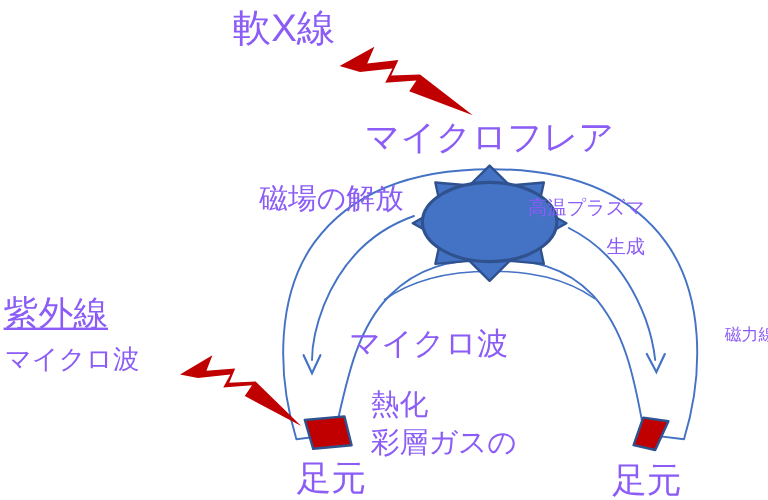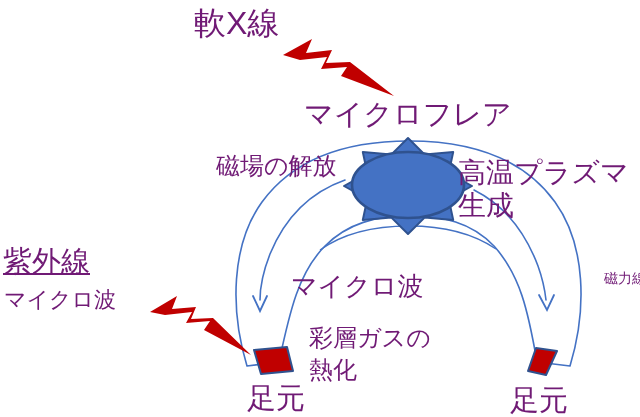--- a/index.html
+++ b/index.html
@@ -4,38 +4,38 @@
 <style>
   html,body{margin:0;padding:0;}
   body{
     width:640px;height:417px;overflow:hidden;background:#ffffff;
     font-family:"Liberation Sans","DejaVu Sans",sans-serif;
     position:relative;
   }
   .stage{position:absolute;left:0;top:0;width:640px;height:417px;}
   svg{position:absolute;left:0;top:0;}
   .label{
-    position:absolute;color:#701a75;white-space:nowrap;
+    position:absolute;color:#8b5cf6;white-space:nowrap;
     font-family:"Liberation Sans","DejaVu Sans",sans-serif;
   }
   .label .ln{display:block;font-family:Liberation Mono, monospace;}
   .band{fill:#ffffff;stroke:var(--c-line_blue);stroke-width:1.6;stroke-linejoin:round;}
   .fieldline{fill:none;stroke:var(--c-line_blue);stroke-width:1.3;}
   .flowline{fill:none;stroke:var(--c-line_blue);stroke-width:1.6;stroke-linecap:round;}
   .arrowhead{fill:none;stroke:var(--c-line_blue);stroke-width:1.8;stroke-linecap:round;stroke-linejoin:miter;}
   .star{fill:var(--c-blue_fill);stroke:var(--c-blue_dark);stroke-width:2;stroke-linejoin:round;}
   .core{fill:var(--c-blue_fill);stroke:var(--c-blue_dark);stroke-width:2.6;}
   .bolt{fill:var(--c-red);stroke:none;}
   .footpoint{fill:var(--c-red);stroke:var(--c-blue_dark);stroke-width:2;stroke-linejoin:round;}
 
   
   .l-softxray{left:194px;top:2px;font-size:32px;}
   .l-microflare{left:304px;top:95px;font-size:29px;}
   .l-magrelease{left:216px;top:151px;font-size:24px;line-height:34px;}
-  .l-hotplasma{left:458px;top:158px;font-size:28px;line-height:33px;}
+  .l-hotplasma{left:440px;top:158px;font-size:16px;line-height:33px;text-align:right;}
   .l-accel{left:291px;top:269px;font-size:26px;}
   .l-fieldline{left:604px;top:270px;font-size:14px;}
   .l-uv{left:3px;top:242px;font-size:29px;text-decoration:underline;}
   .l-microwave{left:4px;top:285px;font-size:22px;}
   .l-ghz{left:22px;top:312px;font-size:29px;}
   .l-chromo{left:309px;top:324px;font-size:24px;line-height:32px;}
   .l-foot-left{left:247px;top:379px;font-size:29px;}
   .l-foot-right{left:510px;top:381px;font-size:29px;}
 </style>
 </head>
@@ -94,21 +94,21 @@
   <div class="label l-accel">マイクロ波</div>
 
   <div class="label l-fieldline">磁力線</div>
 
   <div class="label l-uv">紫外線</div>
 
   <div class="label l-microwave">マイクロ波</div>
 
 
   <div class="label l-chromo">
+    <span class="ln">熱化</span>
     <span class="ln">彩層ガスの</span>
-    <span class="ln">熱化</span>
   </div>
 
   <div class="label l-foot-left">足元</div>
 
   <div class="label l-foot-right">足元</div>
 
 </div>
 
 </body></html>

